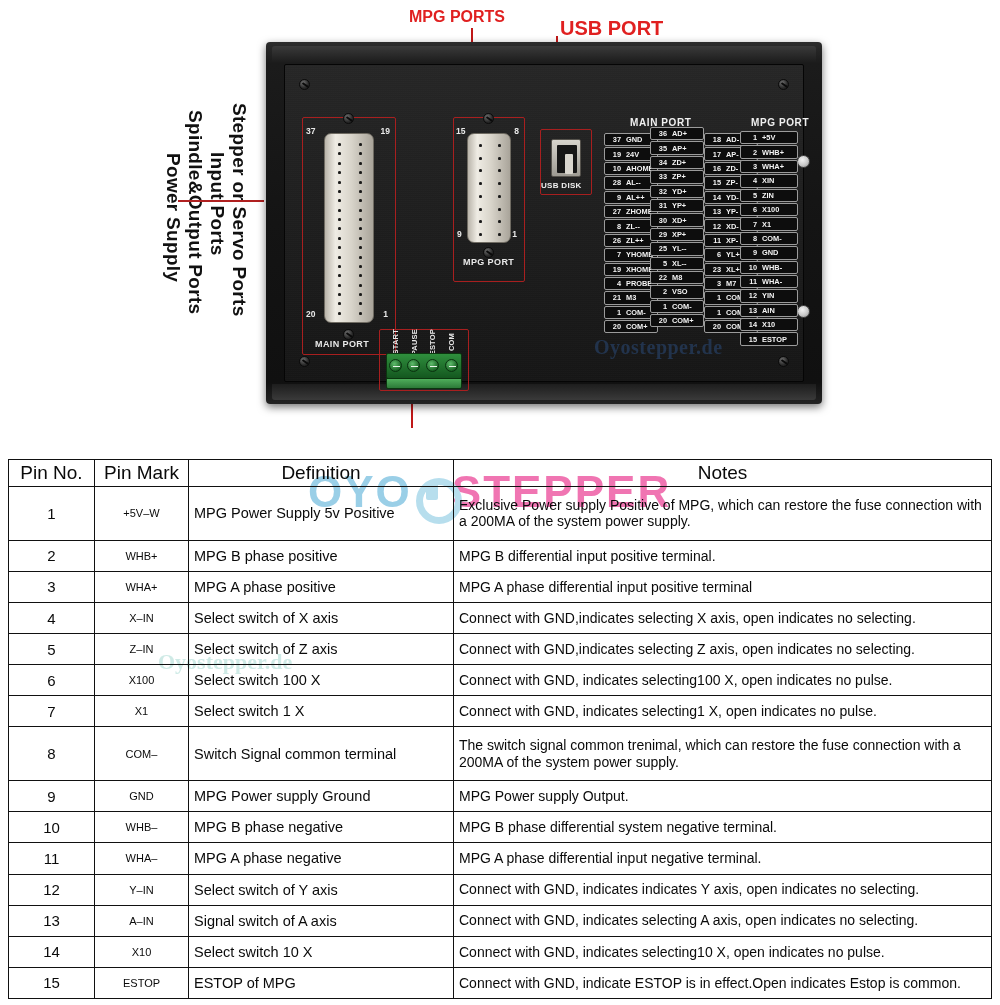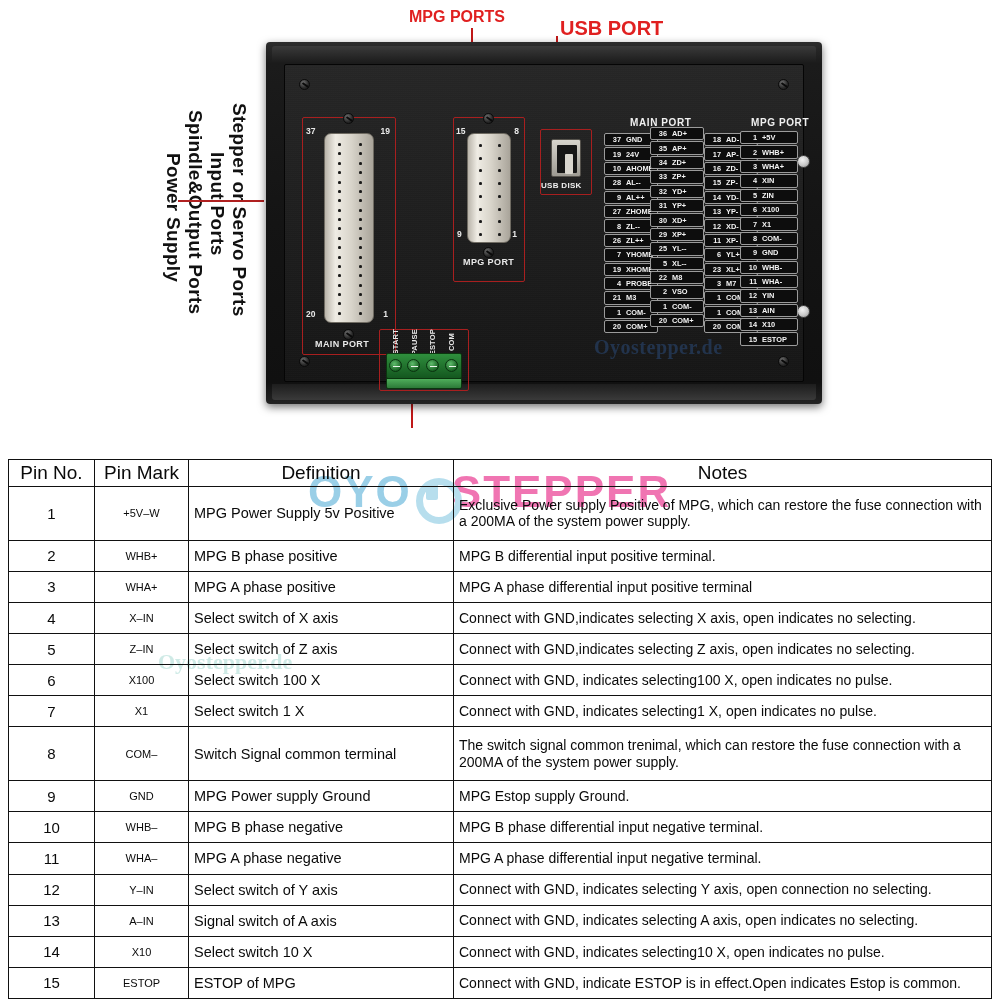--- a/index.html
+++ b/index.html
@@ -732,39 +732,39 @@
           <tr>
             <td class="c-no">8</td>
             <td class="c-mark">COM–</td>
             <td class="c-def">Switch Signal common terminal</td>
             <td class="c-note">The switch signal common trenimal, which can restore the fuse connection with a 200MA of the system power supply.</td>
           </tr>
           <tr>
             <td class="c-no">9</td>
             <td class="c-mark">GND</td>
             <td class="c-def">MPG Power supply Ground</td>
-            <td class="c-note">MPG Estop supply Ground.</td>
+            <td class="c-note">MPG Power supply Output.</td>
           </tr>
           <tr>
             <td class="c-no">10</td>
             <td class="c-mark">WHB–</td>
             <td class="c-def">MPG B phase negative</td>
-            <td class="c-note">MPG B phase differential input negative terminal.</td>
+            <td class="c-note">MPG B phase differential system negative terminal.</td>
           </tr>
           <tr>
             <td class="c-no">11</td>
             <td class="c-mark">WHA–</td>
             <td class="c-def">MPG A phase negative</td>
             <td class="c-note">MPG A phase differential input negative terminal.</td>
           </tr>
           <tr>
             <td class="c-no">12</td>
             <td class="c-mark">Y–IN</td>
             <td class="c-def">Select switch of Y axis</td>
-            <td class="c-note">Connect with GND, indicates selecting Y axis, open connection no selecting.</td>
+            <td class="c-note">Connect with GND, indicates indicates Y axis, open indicates no selecting.</td>
           </tr>
           <tr>
             <td class="c-no">13</td>
             <td class="c-mark">A–IN</td>
             <td class="c-def">Signal switch of A axis</td>
             <td class="c-note">Connect with GND, indicates selecting A axis, open indicates no selecting.</td>
           </tr>
           <tr>
             <td class="c-no">14</td>
             <td class="c-mark">X10</td>

